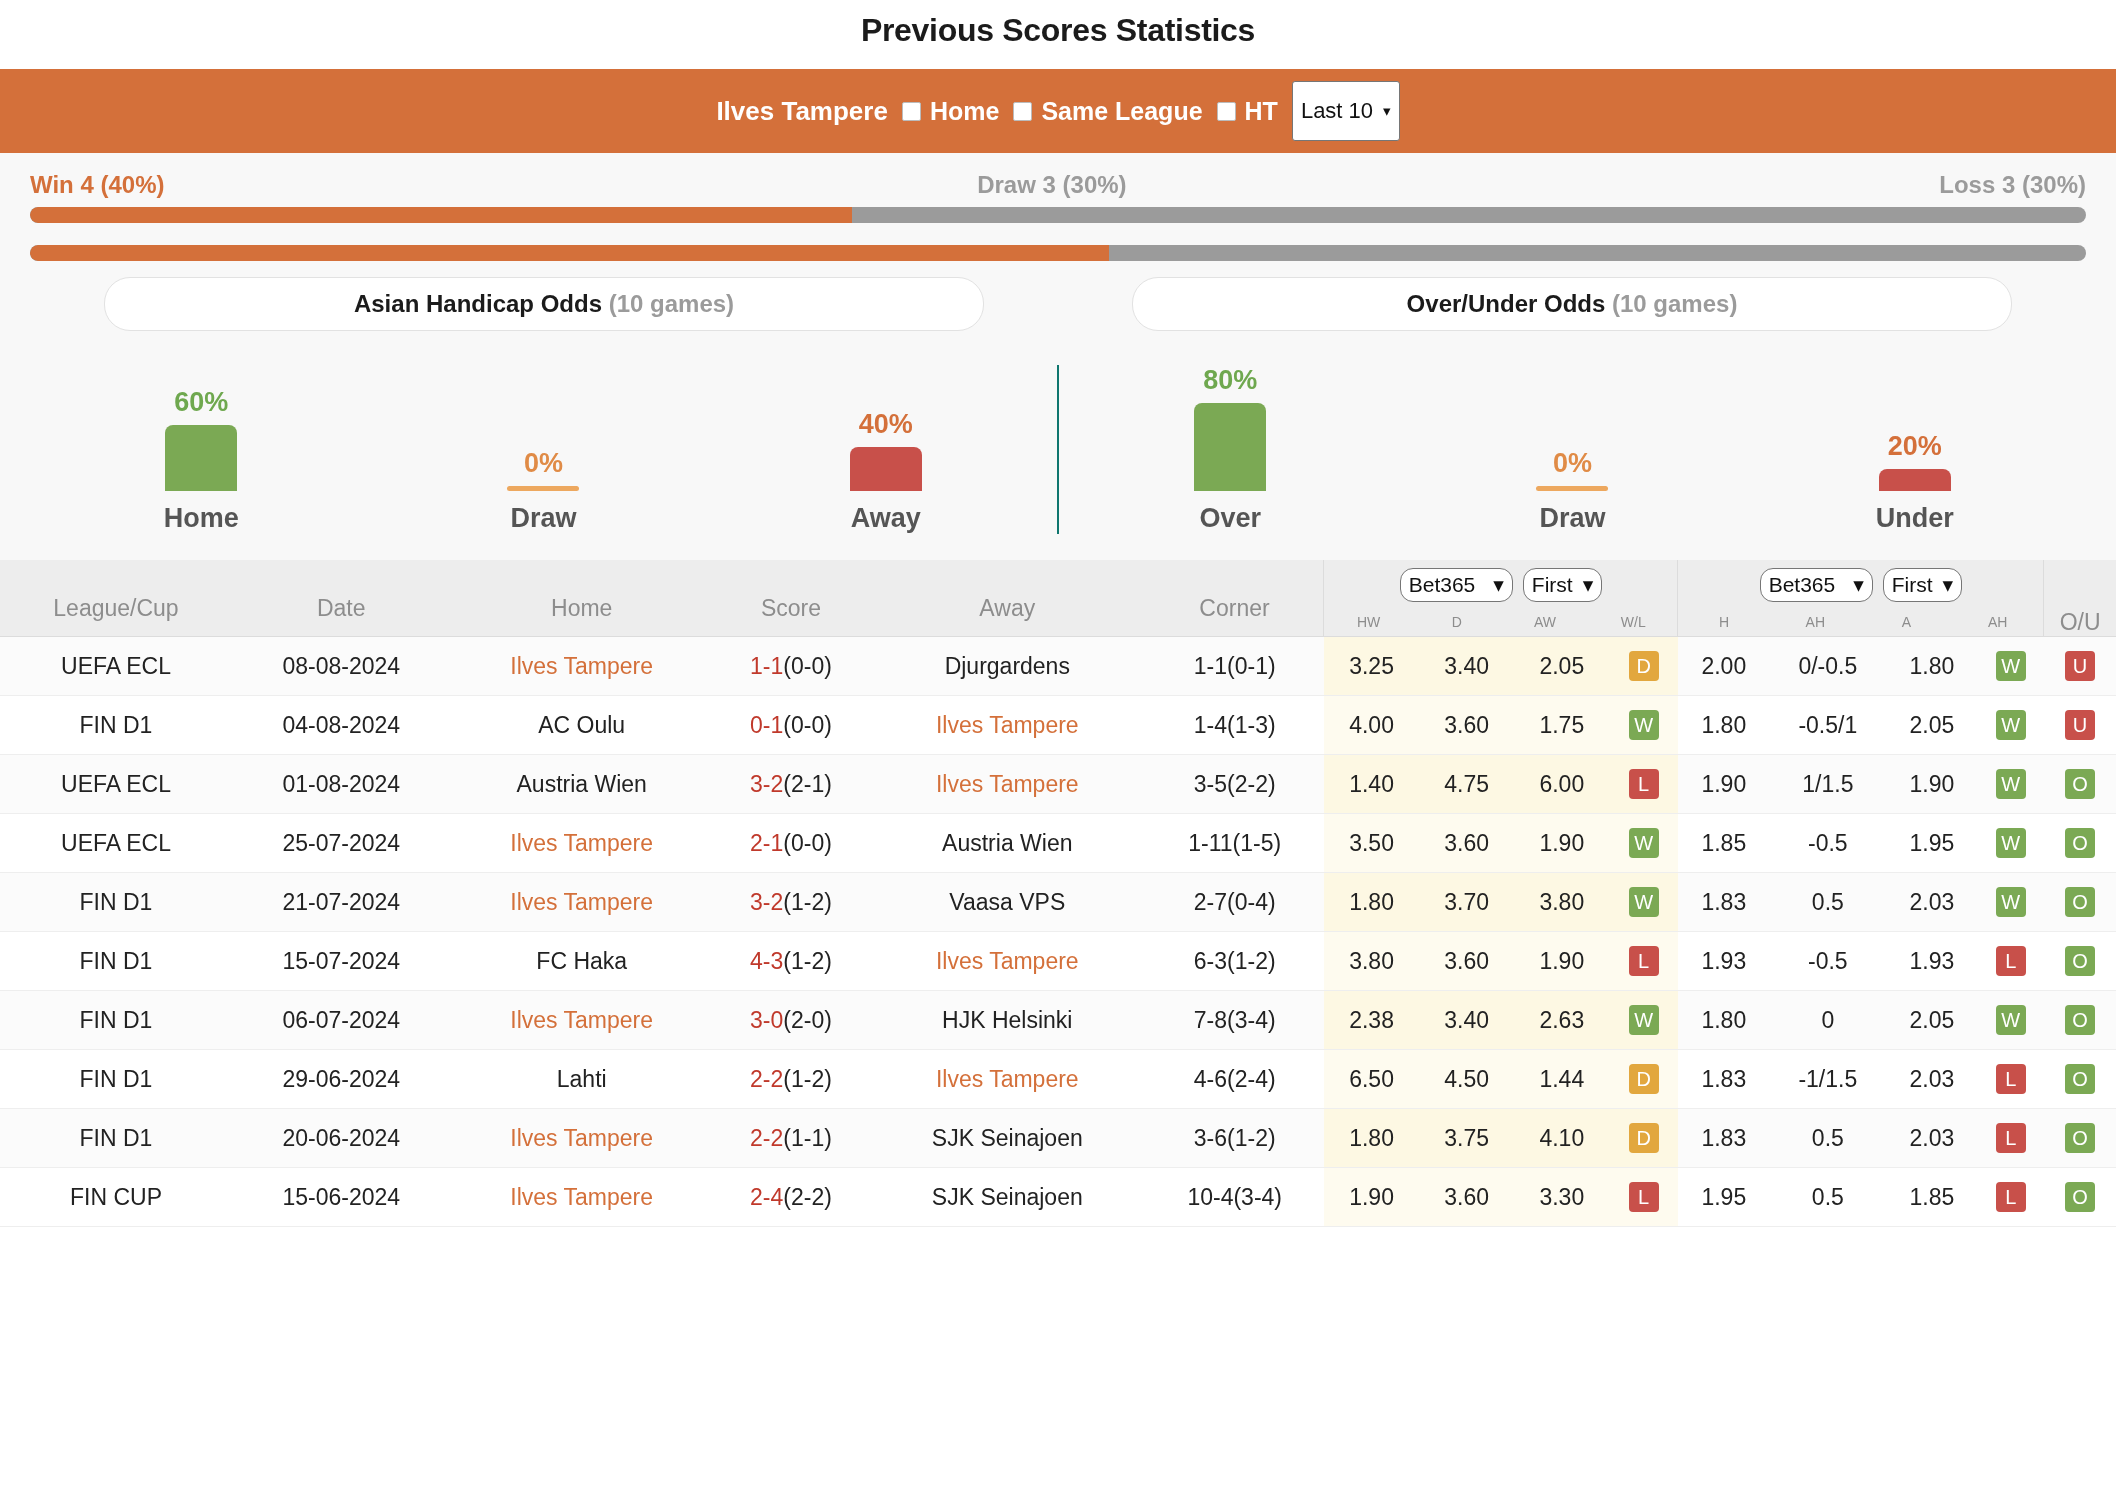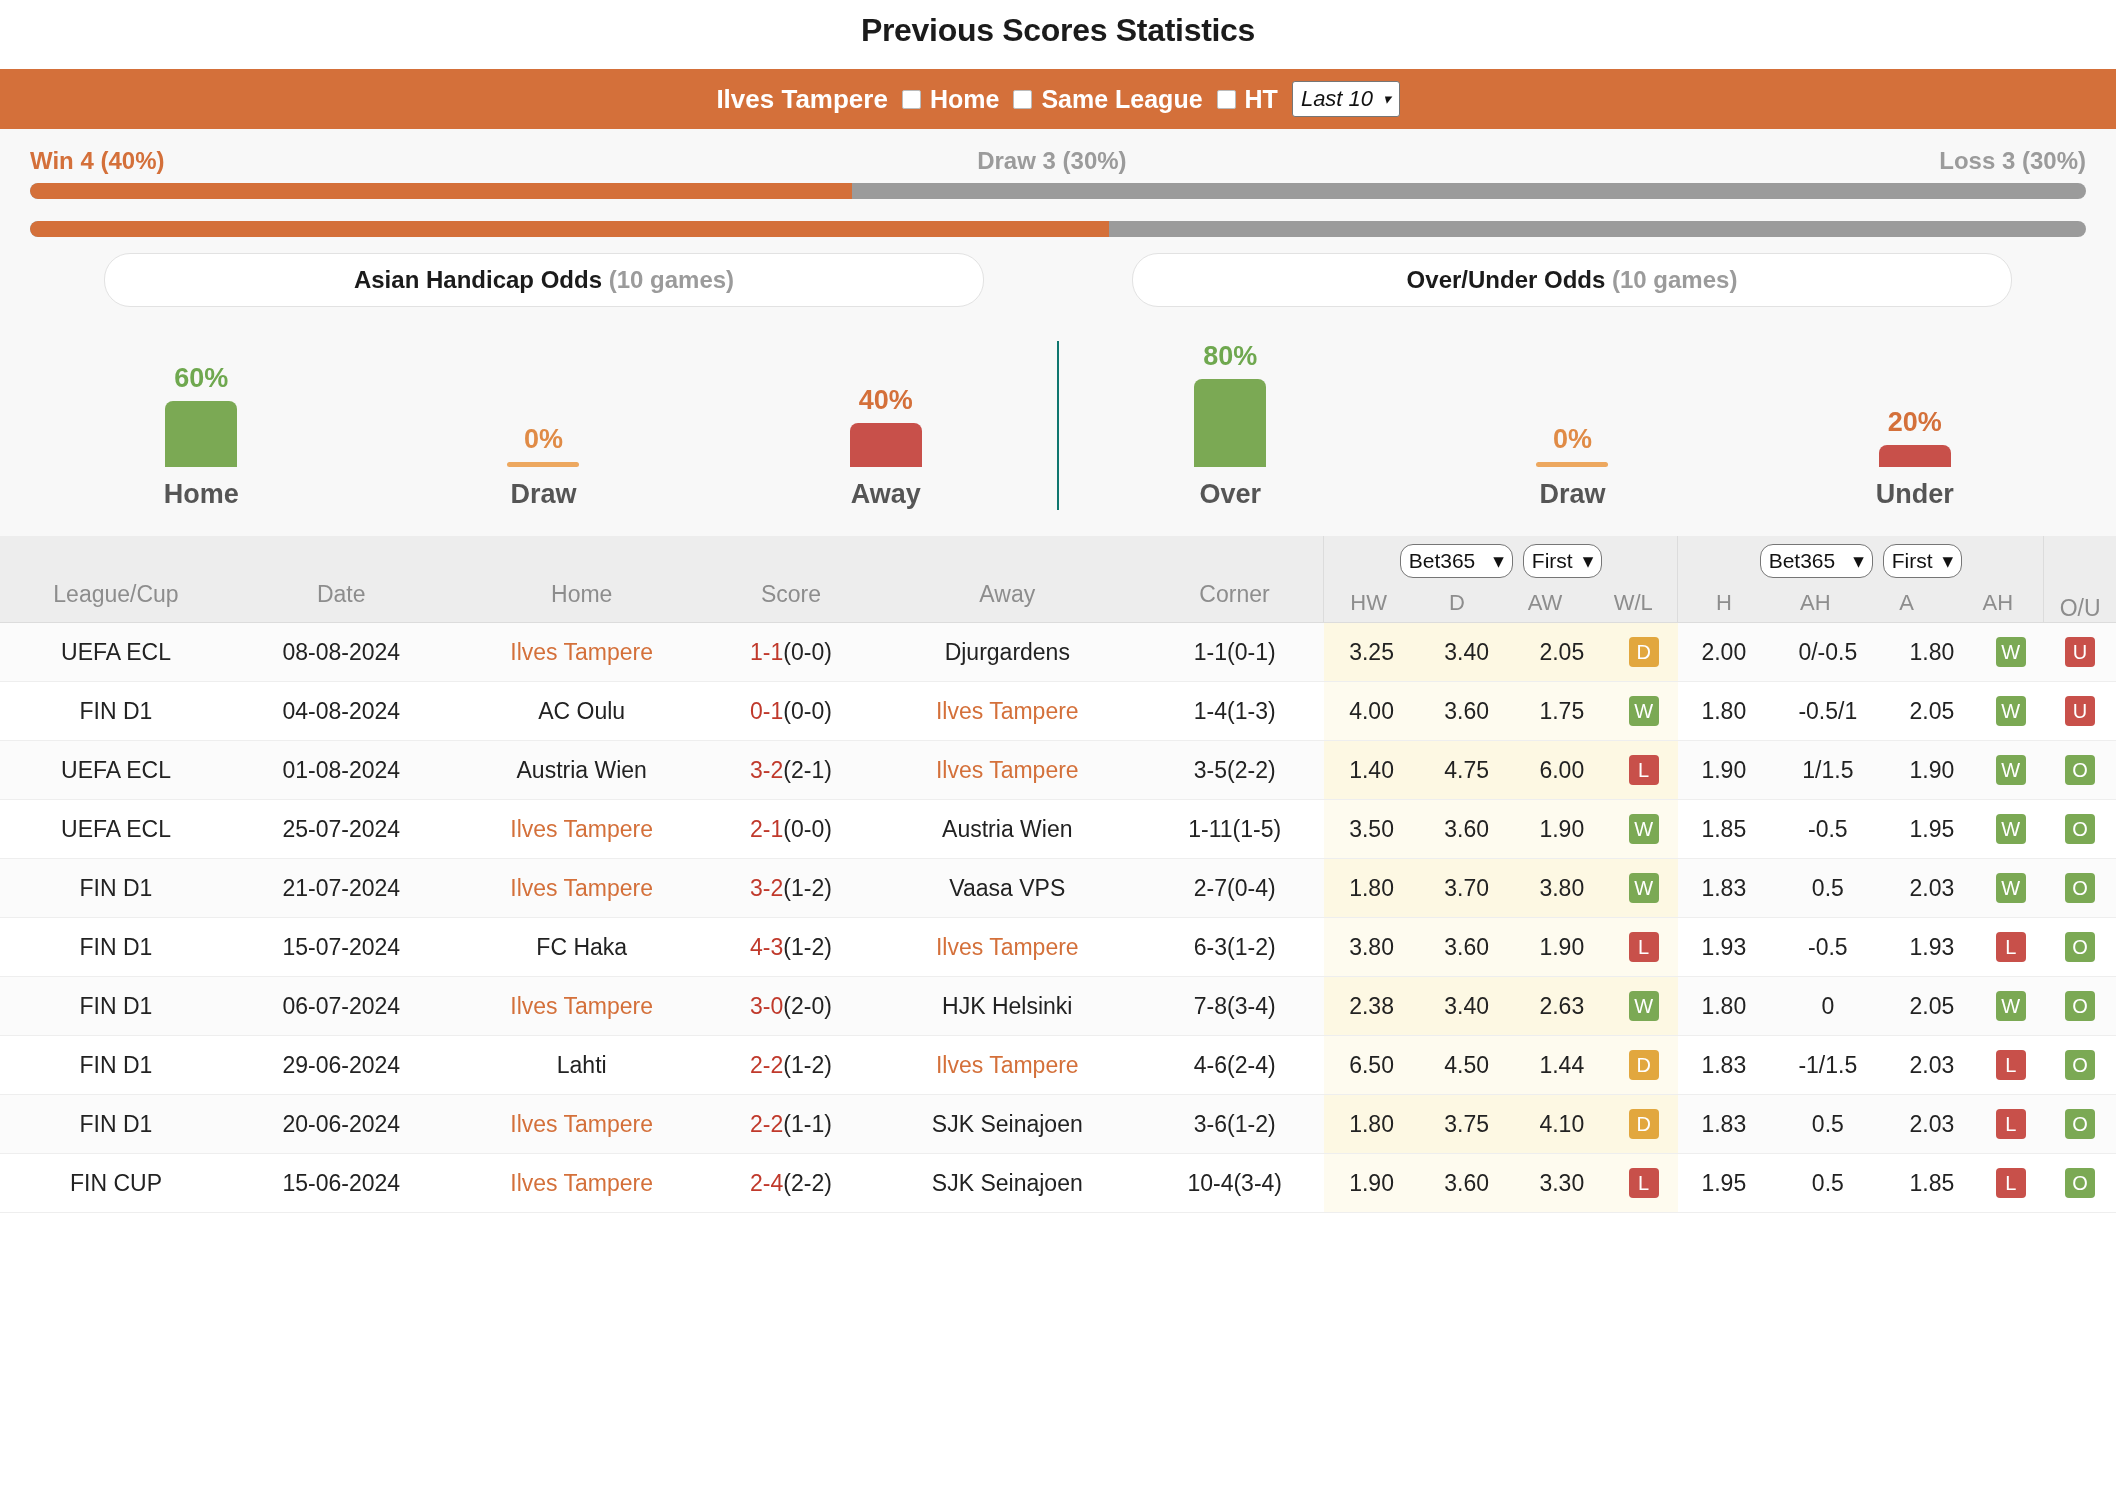--- a/index.html
+++ b/index.html
@@ -40,28 +40,27 @@
     border: 1px solid #bbb;
     border-radius: 2px;
     display: inline-block;
   }
   .cb-label { font-weight: bold; font-size: 25px; }
   .sel {
     background: #fff;
     color: #111;
     border: 1px solid #767676;
     border-radius: 3px;
-    padding: 4px 8px;
+    padding: 16px 8px;
     font-size: 22px;
     font-family: "Liberation Sans", sans-serif;
     display: inline-flex;
     align-items: center;
     gap: 10px;
     font-weight: normal;
-    font-style: italic;
   }
   .sel .caret { font-size: 15px; }
 
   
   .stats-panel {
     background: #f8f8f8;
     padding: 18px 30px 8px 30px;
   }
   .stat-row-labels {
     display: flex;
@@ -194,21 +193,21 @@
     padding: 4px 8px;
     display: inline-flex;
     align-items: center;
     gap: 18px;
     color: #111;
   }
   .grp-sel.small { gap: 10px; }
   .grp-sub {
     display: flex;
     color: #8d8d8d;
-    font-size: 22px;
+    font-size: 14px;
     padding: 8px 0 6px 0;
   }
   .grp-sub > div { flex: 1; text-align: center; }
 
   tbody tr { border-bottom: 1px solid #eeeeee; }
   tbody tr:nth-child(odd) { background: #fbfbfb; }
   tbody tr:nth-child(even) { background: #ffffff; }
   tbody td {
     text-align: center;
     padding: 14px 4px;

